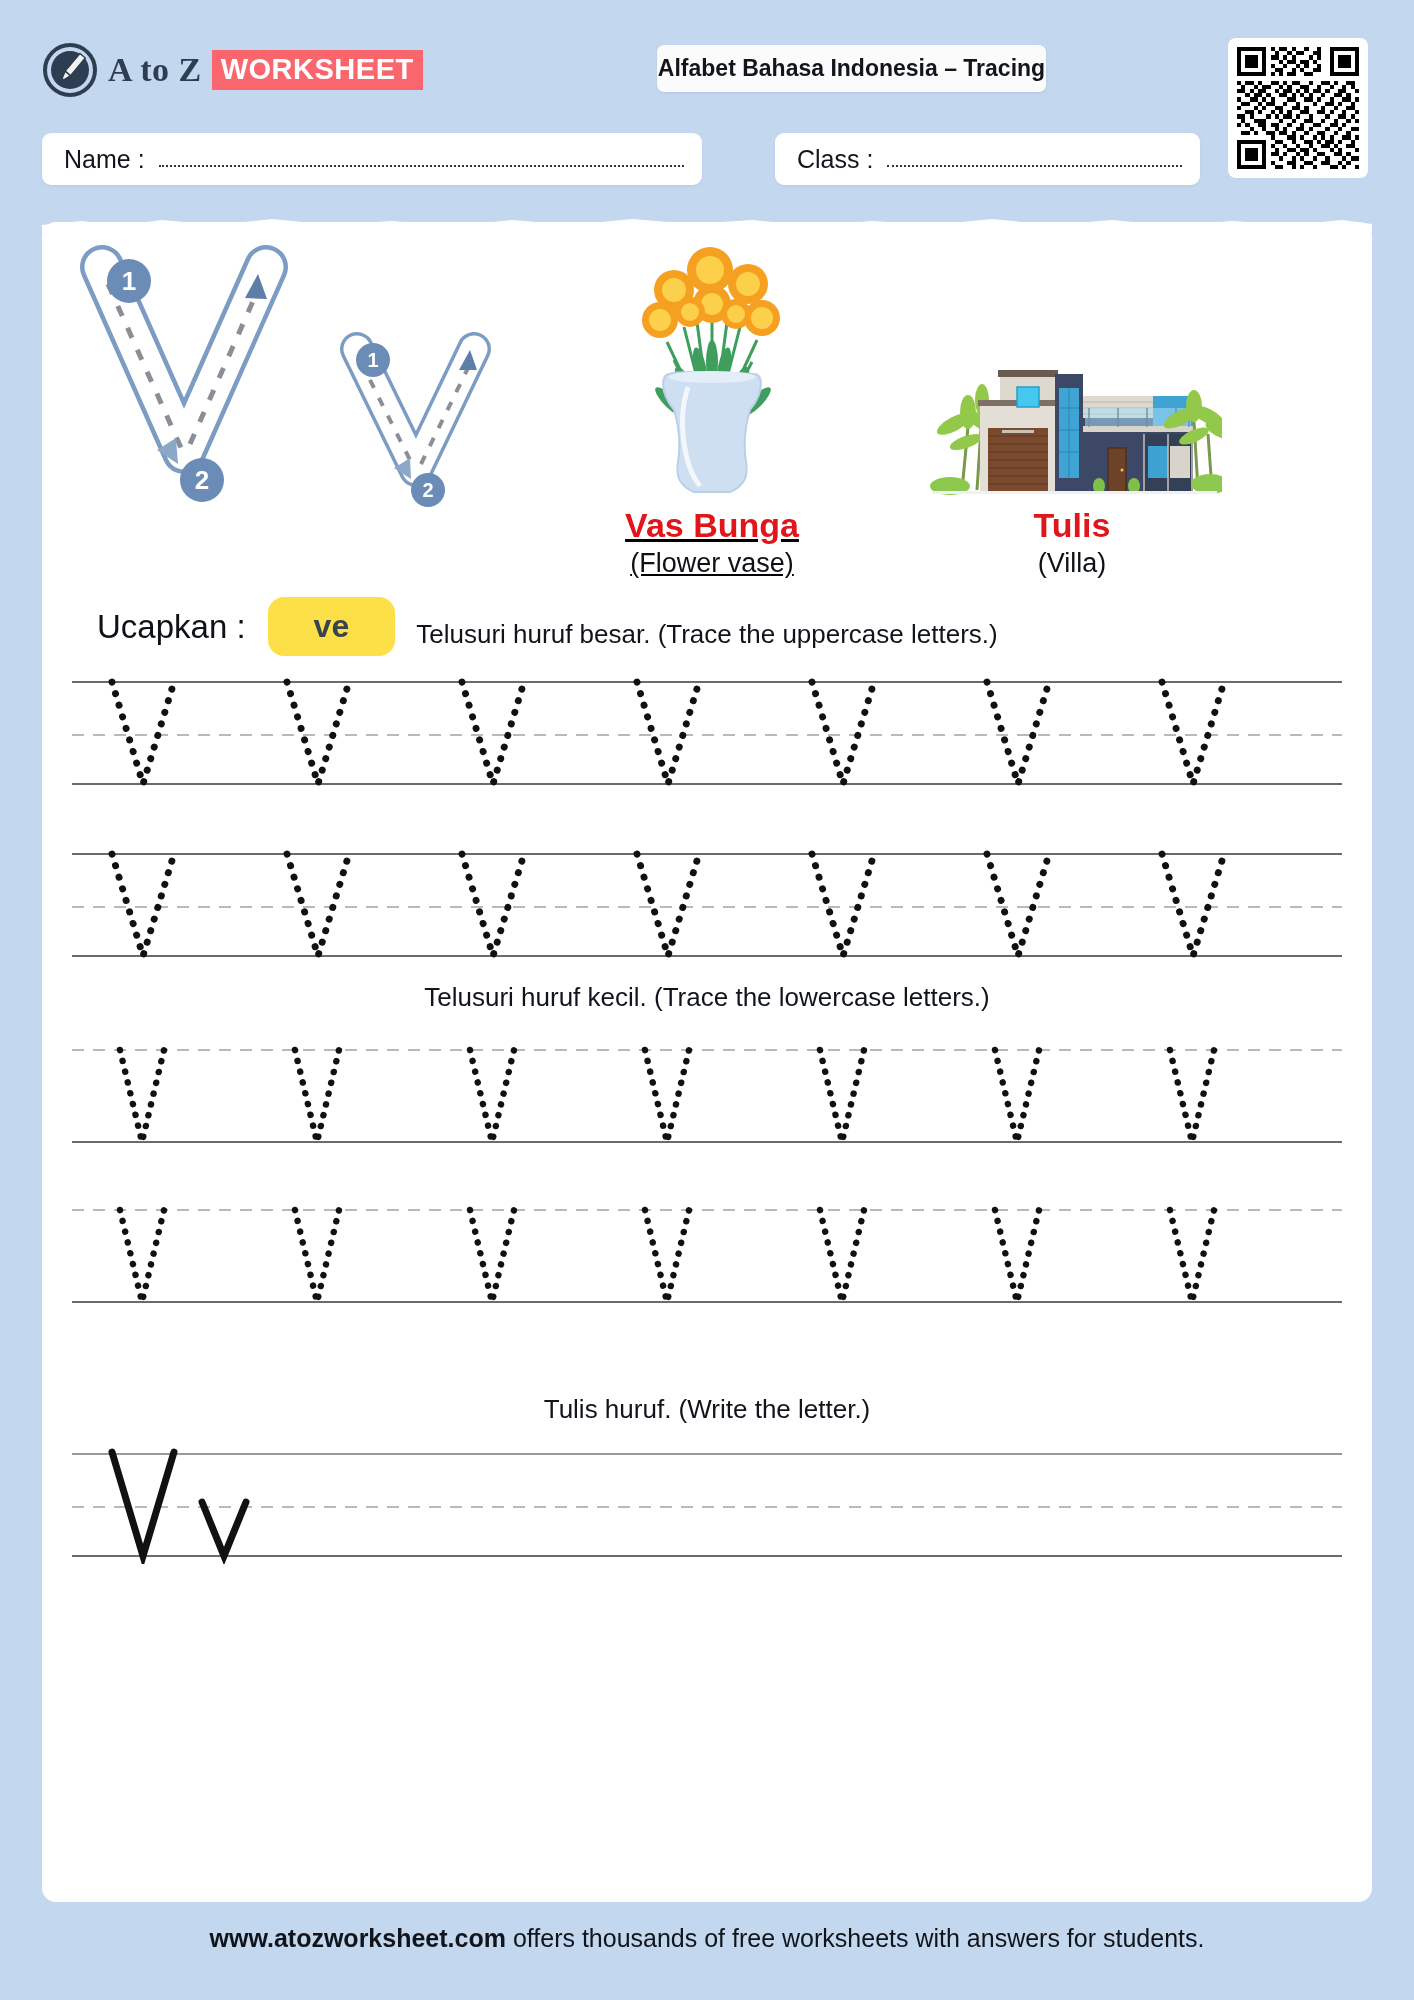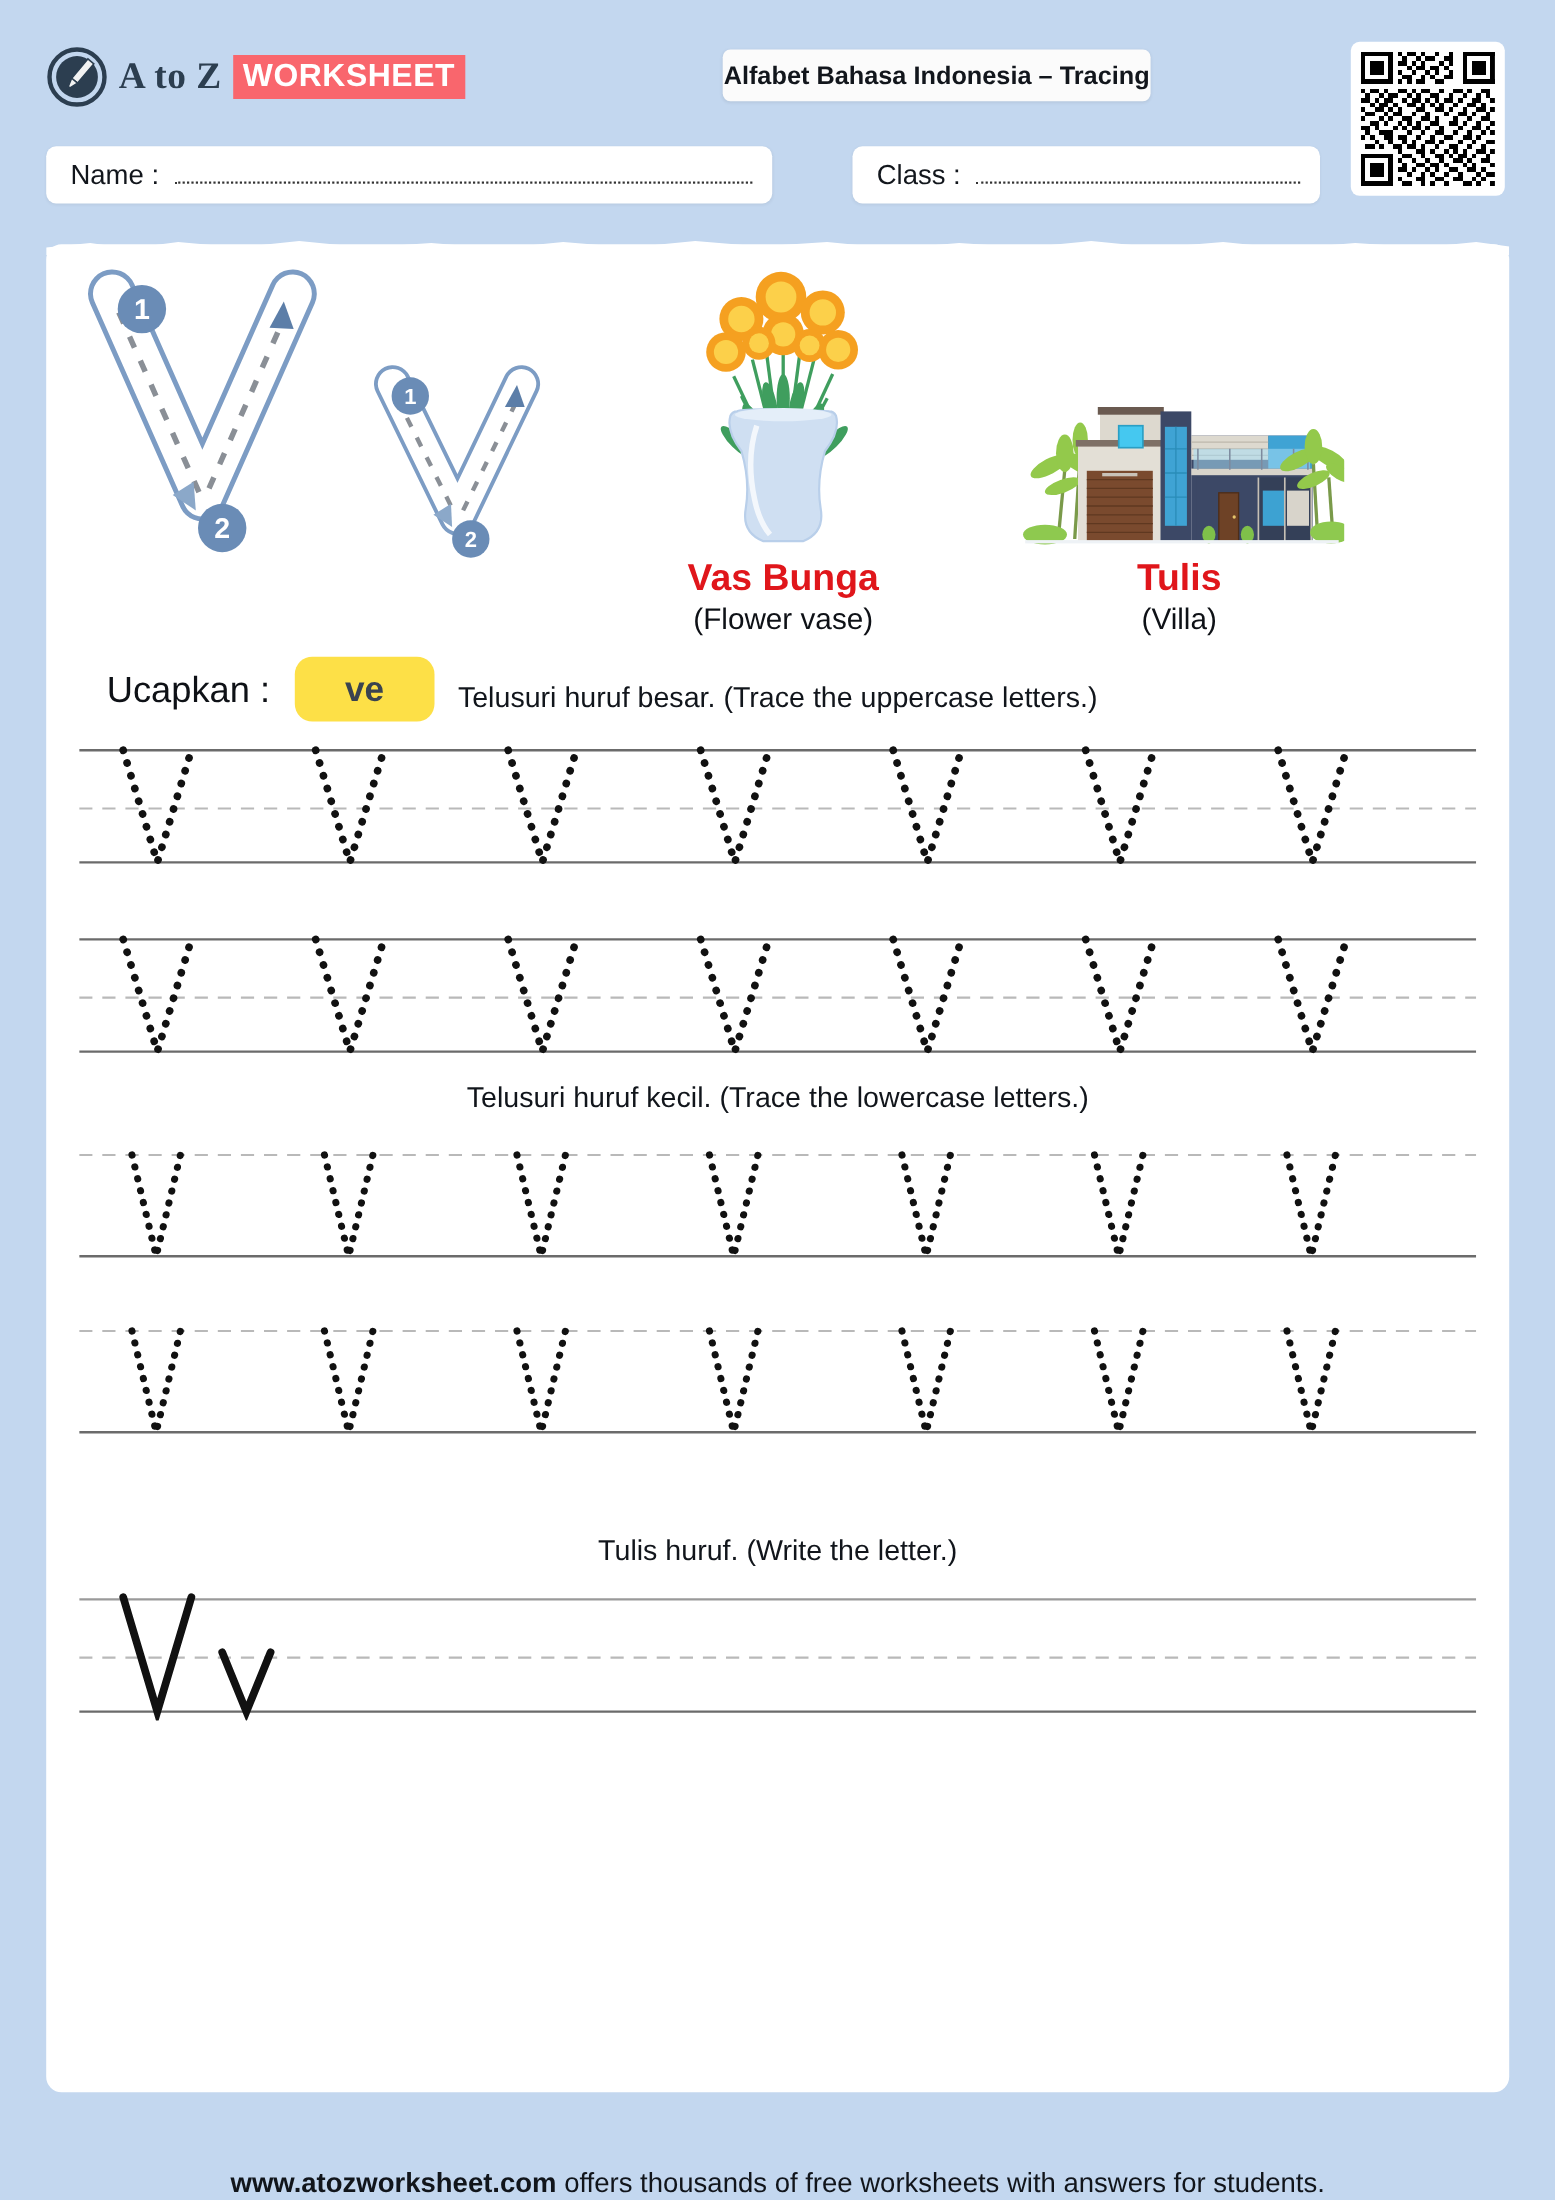--- a/index.html
+++ b/index.html
@@ -136,21 +136,21 @@
     font-size: 32px;
     font-weight: bold;
     color: #3a4350;
   }
 
   
   .word-col {
     position: absolute;
     text-align: center;
   }
-  .word-col.vase { left: 520px; top: 0; width: 300px; }
+  .word-col.vase { left: 520px; top: 0; width: 300px; text-decoration: underline; }
   .word-col.villa { left: 820px; top: 0; width: 420px; }
 
   .art { display: flex; align-items: flex-end; justify-content: center; }
   .art.vase-art { height: 275px; padding-top: 0; }
   .art.villa-art { height: 275px; }
 
   .word-id {
     font-size: 34px;
     font-weight: bold;
     color: #e0161b;
@@ -176,21 +176,21 @@
   .trace-row { position: absolute; left: 30px; width: 1270px; }
   .trace-row svg { display: block; }
 
   
   .footer {
     position: absolute;
     left: 0; bottom: 0;
     width: 1414px;
     height: 123px;
     display: flex;
-    align-items: flex-end;
+    align-items: center;
     justify-content: center;
   }
   .footer-text {
     font-size: 25px;
     color: #11151b;
   }
   .footer-text b { font-weight: bold; }
 </style>
 </head>
 <body>

